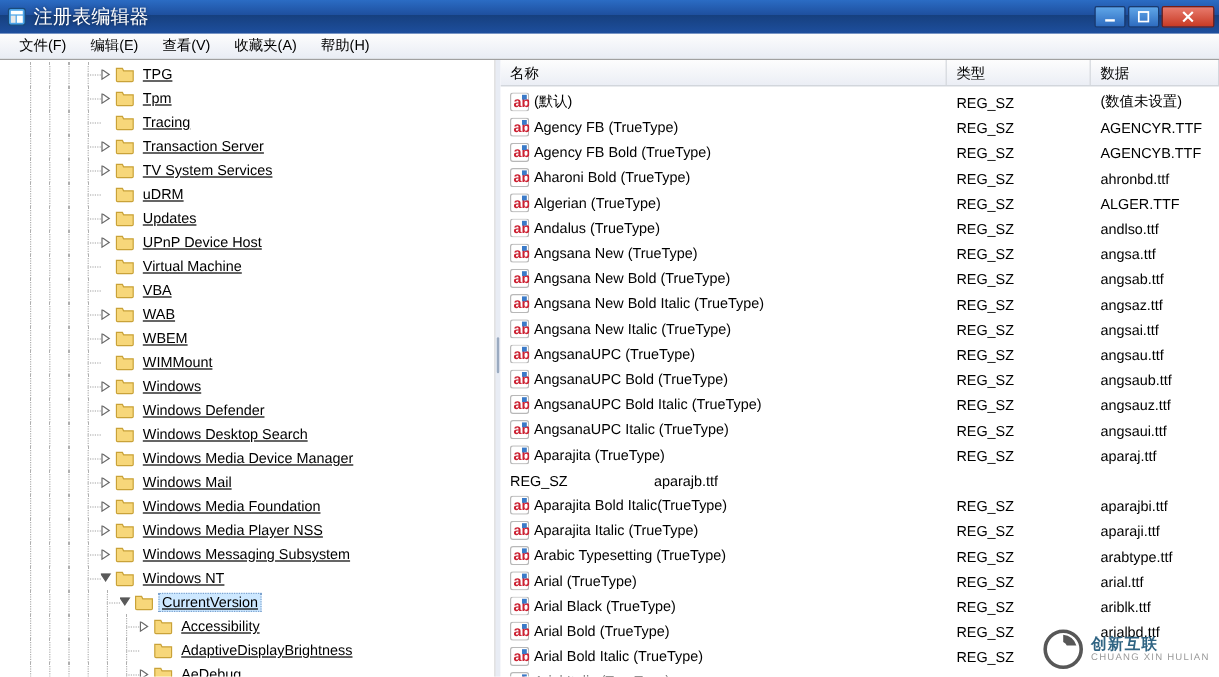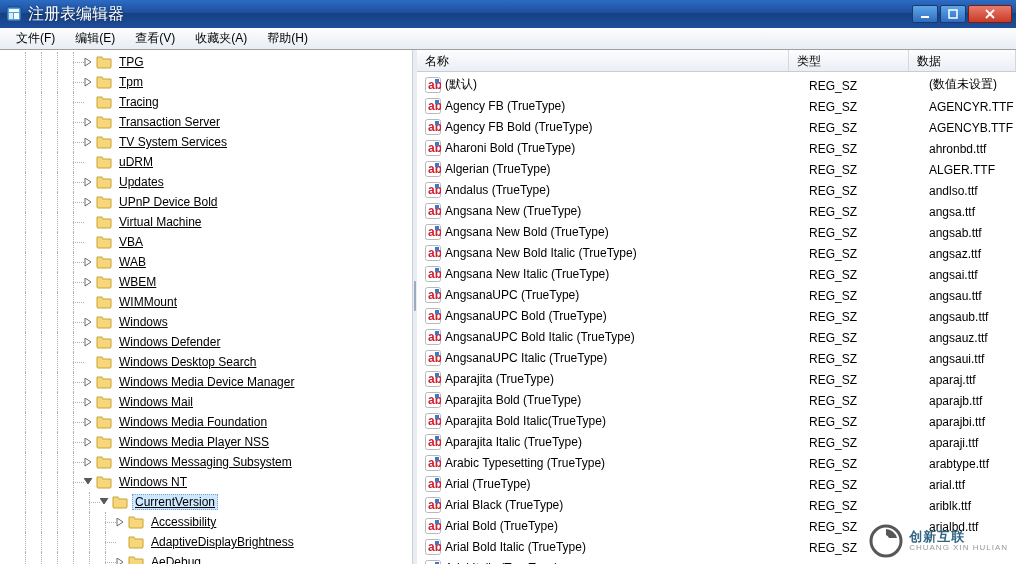--- a/index.html
+++ b/index.html
@@ -38,21 +38,21 @@
 .list-pane { flex:1; display:flex; flex-direction:column; overflow:hidden; }
 .list-header { display:flex; height:22px; background:linear-gradient(to bottom,#fdfdfd,#ebeef5); border-bottom:1px solid #c8ccd4; }
 .list-header .col { padding:3px 8px; border-right:1px solid #d4d7dd; }
 .col-name { width:372px; }
 .col-type { width:120px; }
 .col-data { flex:1; }
 .list-body { flex:1; overflow:hidden; }
 .list-row { display:flex; align-items:flex-end; height:21px; }
 .list-row .cell { padding:0 8px; overflow:hidden; white-space:nowrap; }
 .list-row .cell.c-name { width:372px; display:flex; align-items:center; gap:4px; }
-.list-row .cell.c-type { width:120px;margin-left:12px; }
+.list-row .cell.c-type { width:120px; }
 .list-row .cell.c-data { flex:1; }
 .val-icon { width:16px; height:16px; flex:0 0 auto; }
 
 .watermark { position:absolute; right:8px; bottom:6px; display:flex; align-items:center; gap:6px; opacity:.85; pointer-events:none; }
 .watermark .wm-text { font-size:13px; font-weight:bold; color:#0c4a6e; letter-spacing:1px; line-height:1; }
 .watermark .wm-sub { font-size:8px; color:#888; letter-spacing:1px; }
 
 </style>
 </head>
 <body>
@@ -200,21 +200,21 @@
           <span class="spacer"></span>
           <span class="spacer h"></span>
           <span class="toggle ">
             <svg viewBox="0 0 9 9">
               <use href="#tri-closed"></use>
             </svg>
           </span>
           <span class="folder"><svg width="16" height="16" viewBox="0 0 16 16">
               <use href="#folder-closed"></use>
             </svg></span>
-          <span class="label">UPnP Device Bold</span>
+          <span class="label">UPnP Device Host</span>
         </div>
         <div class="tree-row">
           <span class="spacer"></span>
           <span class="spacer"></span>
           <span class="spacer"></span>
           <span class="spacer h"></span>
           <span class="toggle none"></span>
           <span class="folder"><svg width="16" height="16" viewBox="0 0 16 16">
               <use href="#folder-closed"></use>
             </svg></span>
@@ -620,26 +620,20 @@
           <div class="cell c-name">
             <span class="val-icon"><svg width="16" height="16" viewBox="0 0 16 16">
                 <use href="#string-val"></use>
               </svg></span>
             <span>Aparajita (TrueType)</span>
           </div>
           <div class="cell c-type">REG_SZ</div>
           <div class="cell c-data">aparaj.ttf</div>
         </div>
         <div class="list-row">
-          <div class="cell c-name">
-            <span class="val-icon"><svg width="16" height="16" viewBox="0 0 16 16">
-                <use href="#string-val"></use>
-              </svg></span>
-            <span>Aparajita Bold (TrueType)</span>
-          </div>
           <div class="cell c-type">REG_SZ</div>
           <div class="cell c-data">aparajb.ttf</div>
         </div>
         <div class="list-row">
           <div class="cell c-name">
             <span class="val-icon"><svg width="16" height="16" viewBox="0 0 16 16">
                 <use href="#string-val"></use>
               </svg></span>
             <span>Aparajita Bold Italic(TrueType)</span>
           </div>

